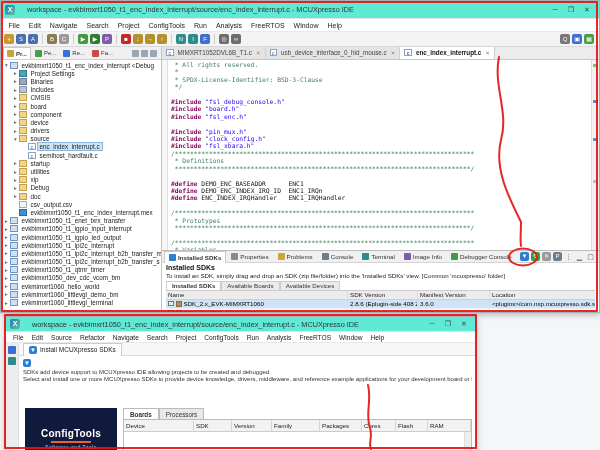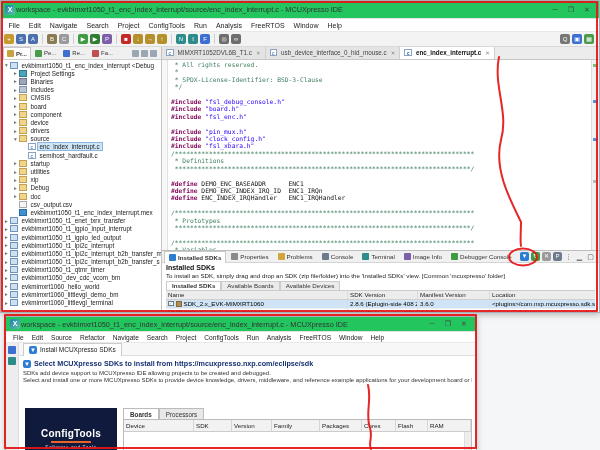--- a/index.html
+++ b/index.html
@@ -4,21 +4,21 @@
 <style>
   *{margin:0;padding:0;box-sizing:border-box}
   html,body{width:600px;height:450px;overflow:hidden}
   body{font-family:"Liberation Sans","DejaVu Sans",sans-serif;background:#eceff1}
   #stage{position:relative;width:600px;height:450px;background:#f5f6f7;overflow:hidden}
 
   .window{position:absolute;background:#fff;border:1px solid #a8b0b8;box-shadow:0 2px 6px rgba(0,0,0,.25)}
   #top-window{left:0;top:0;width:600px;height:313px}
   #bottom-window{left:5px;top:316px;width:472px;height:140px;z-index:10}
 
-  .titlebar{display:flex;align-items:center;height:18px;background:#22c55e;border-bottom:1px solid #e3e3e3;padding:0 4px;gap:1px}
+  .titlebar{display:flex;align-items:center;height:18px;background:#5eead4;border-bottom:1px solid #e3e3e3;padding:0 4px;gap:12px}
   #bottom-window .titlebar{height:15px}
   .app-icon{width:10px;height:10px;border-radius:2px;background:linear-gradient(135deg,#1b7fb4,#63c1a0);color:#fff;font-size:7px;line-height:10px;text-align:center;font-weight:bold;flex:none}
   .title-text{font-size:7.3px;color:#333;white-space:nowrap;overflow:hidden;flex:1}
   .win-controls{display:flex;flex:none}
   .wc{width:16px;text-align:center;font-size:7px;color:#444;line-height:14px}
 
   .menubar{display:flex;align-items:center;height:13px;background:#fff;border-bottom:1px solid #e8e8e8;padding-left:3px}
   .menu-item{font-size:7px;padding:0 4.5px;color:#222;white-space:nowrap}
   #bottom-window .menu-item{font-size:6.6px;padding:0 4px}
   #bw-menubar{height:11px}
@@ -508,21 +508,20 @@
 
     <div class="bw-main">
       <div class="view-header">
         <span class="view-tab">
           <span class="dl-ic">▼</span>
           <span class="view-title">Install MCUXpresso SDKs</span>
         </span>
       </div>
       <div class="bw-heading">
         <span class="dl-ic">▼</span>
-        <span class="bw-heading-text">Select MCUXpresso SDKs to install from https://mcuxpresso.nxp.com/eclipse/sdk</span>
       </div>
       <div class="bw-desc">
         <div>SDKs add device support to MCUXpresso IDE allowing projects to be created and debugged.</div>
         <div>Select and install one or more MCUXpresso SDKs to provide device knowledge, drivers, middleware, and reference example applications for your development board or MCU.</div>
       </div>
       <div class="bw-content">
         <div class="logo-box">
           <span class="logo-line1">ConfigTools</span>
           <span class="logo-bar"></span>
           <span class="logo-line2">Software and Tools</span>

